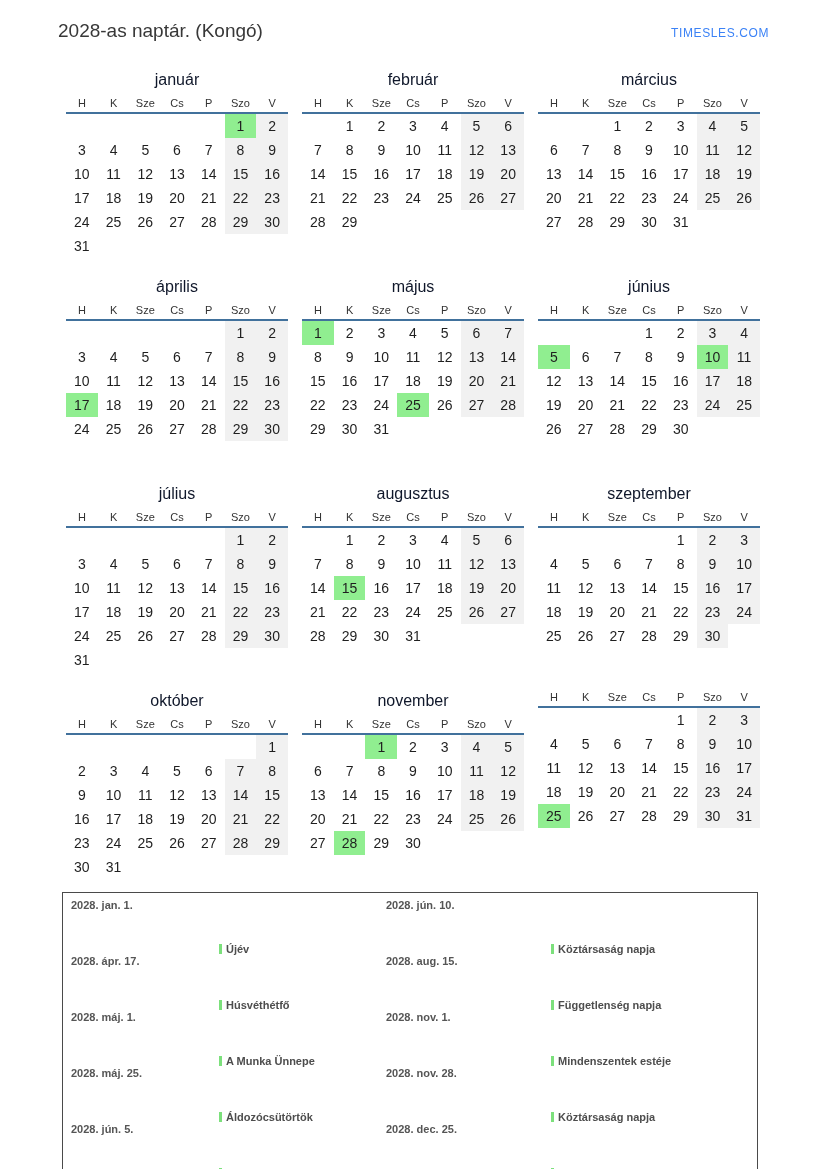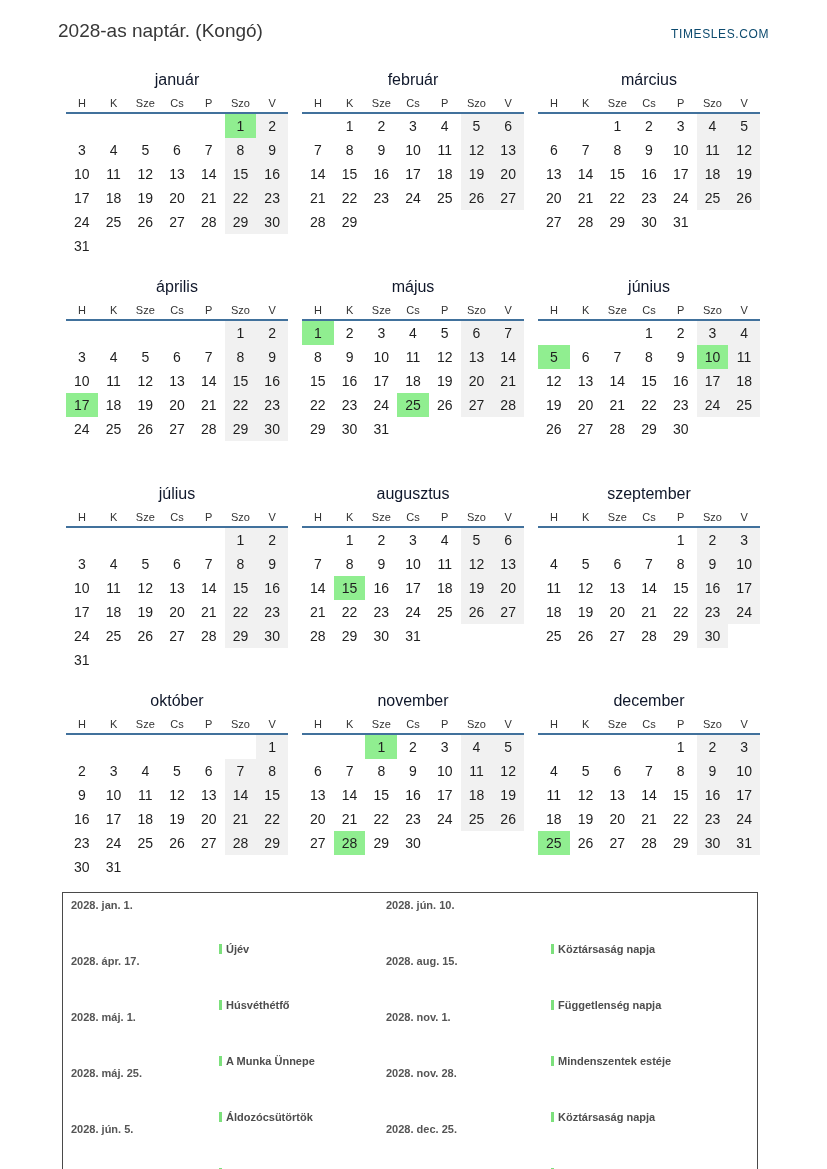--- a/index.html
+++ b/index.html
@@ -1,22 +1,22 @@
 <!DOCTYPE html>
 <html><head>
 <meta charset="utf-8">
 <style>
   html,body{margin:0;padding:0;background:#fff;}
   .page{
     width:827px;height:1169px;background:#ffffff;position:relative;
     font-family:"Liberation Sans",sans-serif;overflow:hidden;
   }
-  .header{display:flex;justify-content:space-between;align-items:center;padding:20px 58px 0 58px;}
+  .header{display:flex;justify-content:space-between;align-items:flex-start;padding:20px 58px 0 58px;}
   .page-title{font-size:19px;color:#383838;font-weight:500;}
-  .brand{font-size:12px;color:#0c4a6e;letter-spacing:.6px;padding-top:6px;font-weight:500;cursor:pointer;text-decoration:none;}
+  .brand{font-size:12px;color:#3b82f6;letter-spacing:.6px;padding-top:6px;font-weight:500;cursor:pointer;text-decoration:none;}
   .months{display:grid;grid-template-columns:repeat(3,222px);column-gap:14px;row-gap:15px;margin:28px 0 0 66px;}
   .month{width:222px;height:192px;}
   .month-title{text-align:center;font-size:16px;color:#0f172a;height:20px;line-height:20px;margin-bottom:7px;cursor:pointer;}
   .weekday-row{display:grid;grid-template-columns:repeat(7,1fr);border-bottom:2px solid #41719c;padding-bottom:3px;}
   .weekday{text-align:center;font-size:11px;color:#333;}
   .week-row{display:grid;grid-template-columns:repeat(7,1fr);}
   .day{height:24px;line-height:24px;text-align:center;font-size:14px;color:#1f1f1f;}
   .day.weekend{background:#f1f1f1;}
   .day.holiday{background:#90ee90;}
   .legend{
@@ -686,21 +686,20 @@
           <div class="day">27</div>
           <div class="day holiday">28</div>
           <div class="day">29</div>
           <div class="day">30</div>
           <div class="day"></div>
           <div class="day"></div>
           <div class="day"></div>
         </div>
       </div>
       <div class="month">
-        <div class="month-title">december</div>
         <div class="weekday-row">
           <span class="weekday">H</span>
           <span class="weekday">K</span>
           <span class="weekday">Sze</span>
           <span class="weekday">Cs</span>
           <span class="weekday">P</span>
           <span class="weekday">Szo</span>
           <span class="weekday">V</span>
         </div>
         <div class="week-row">

